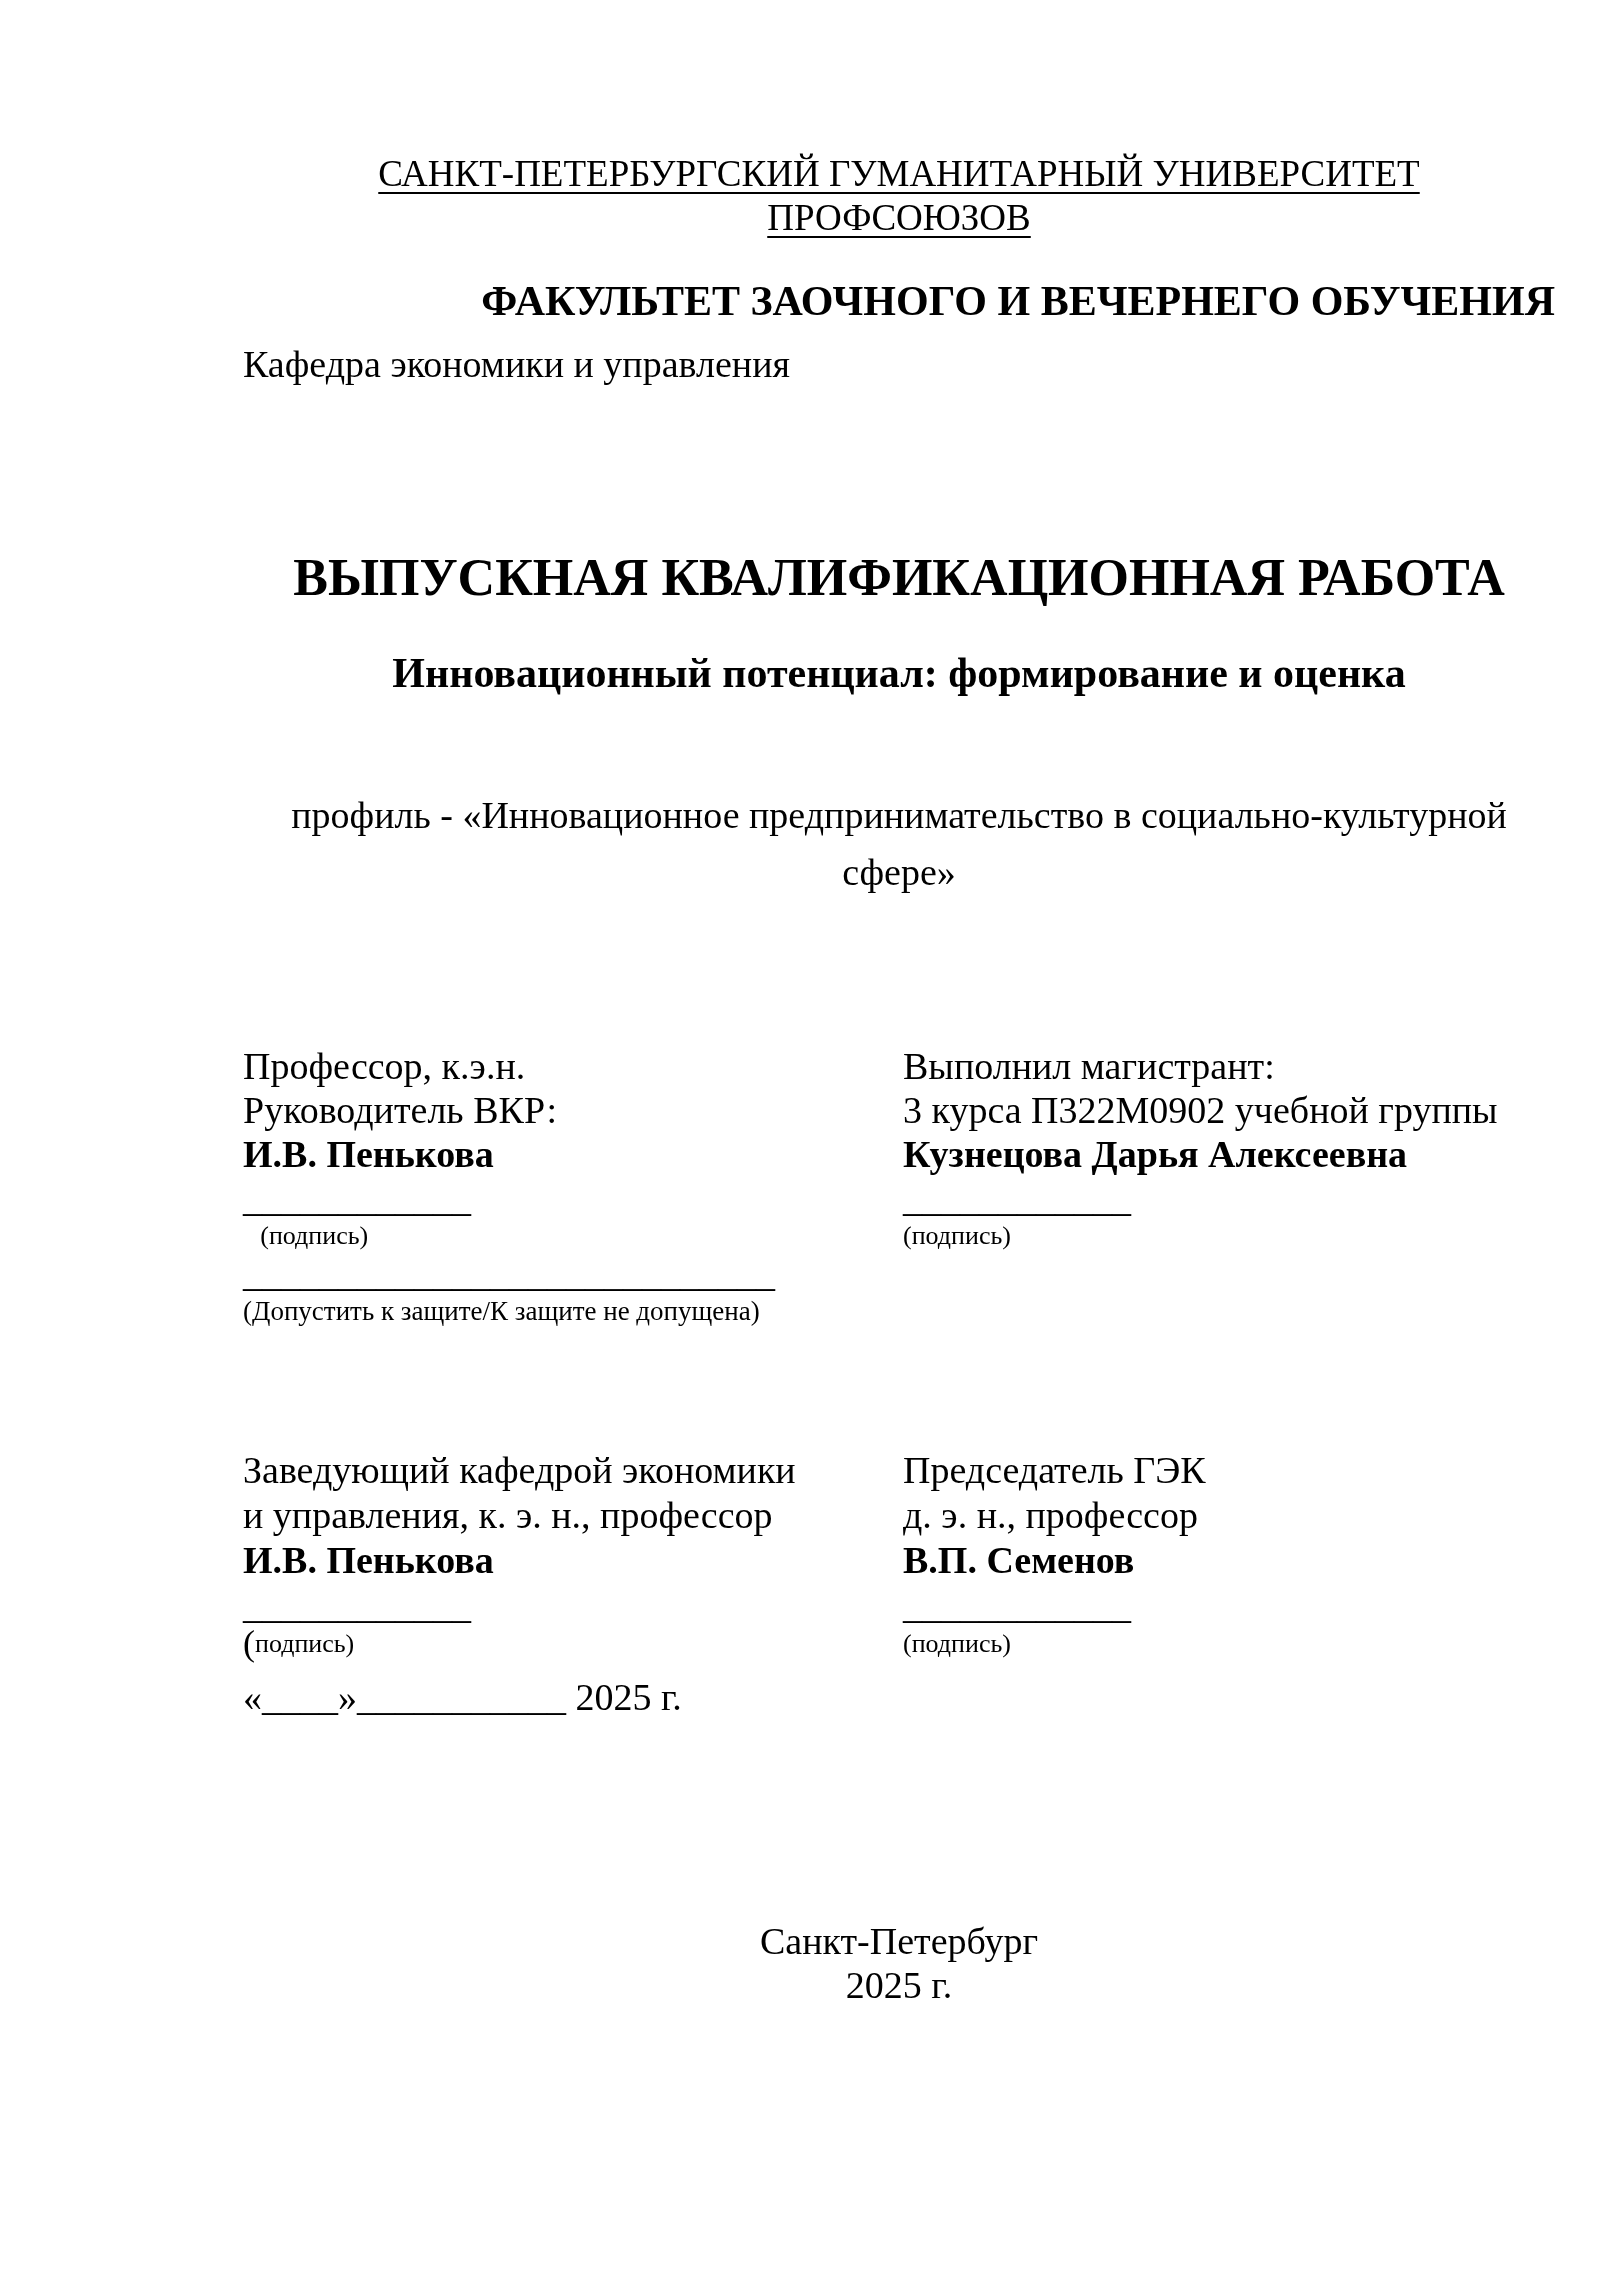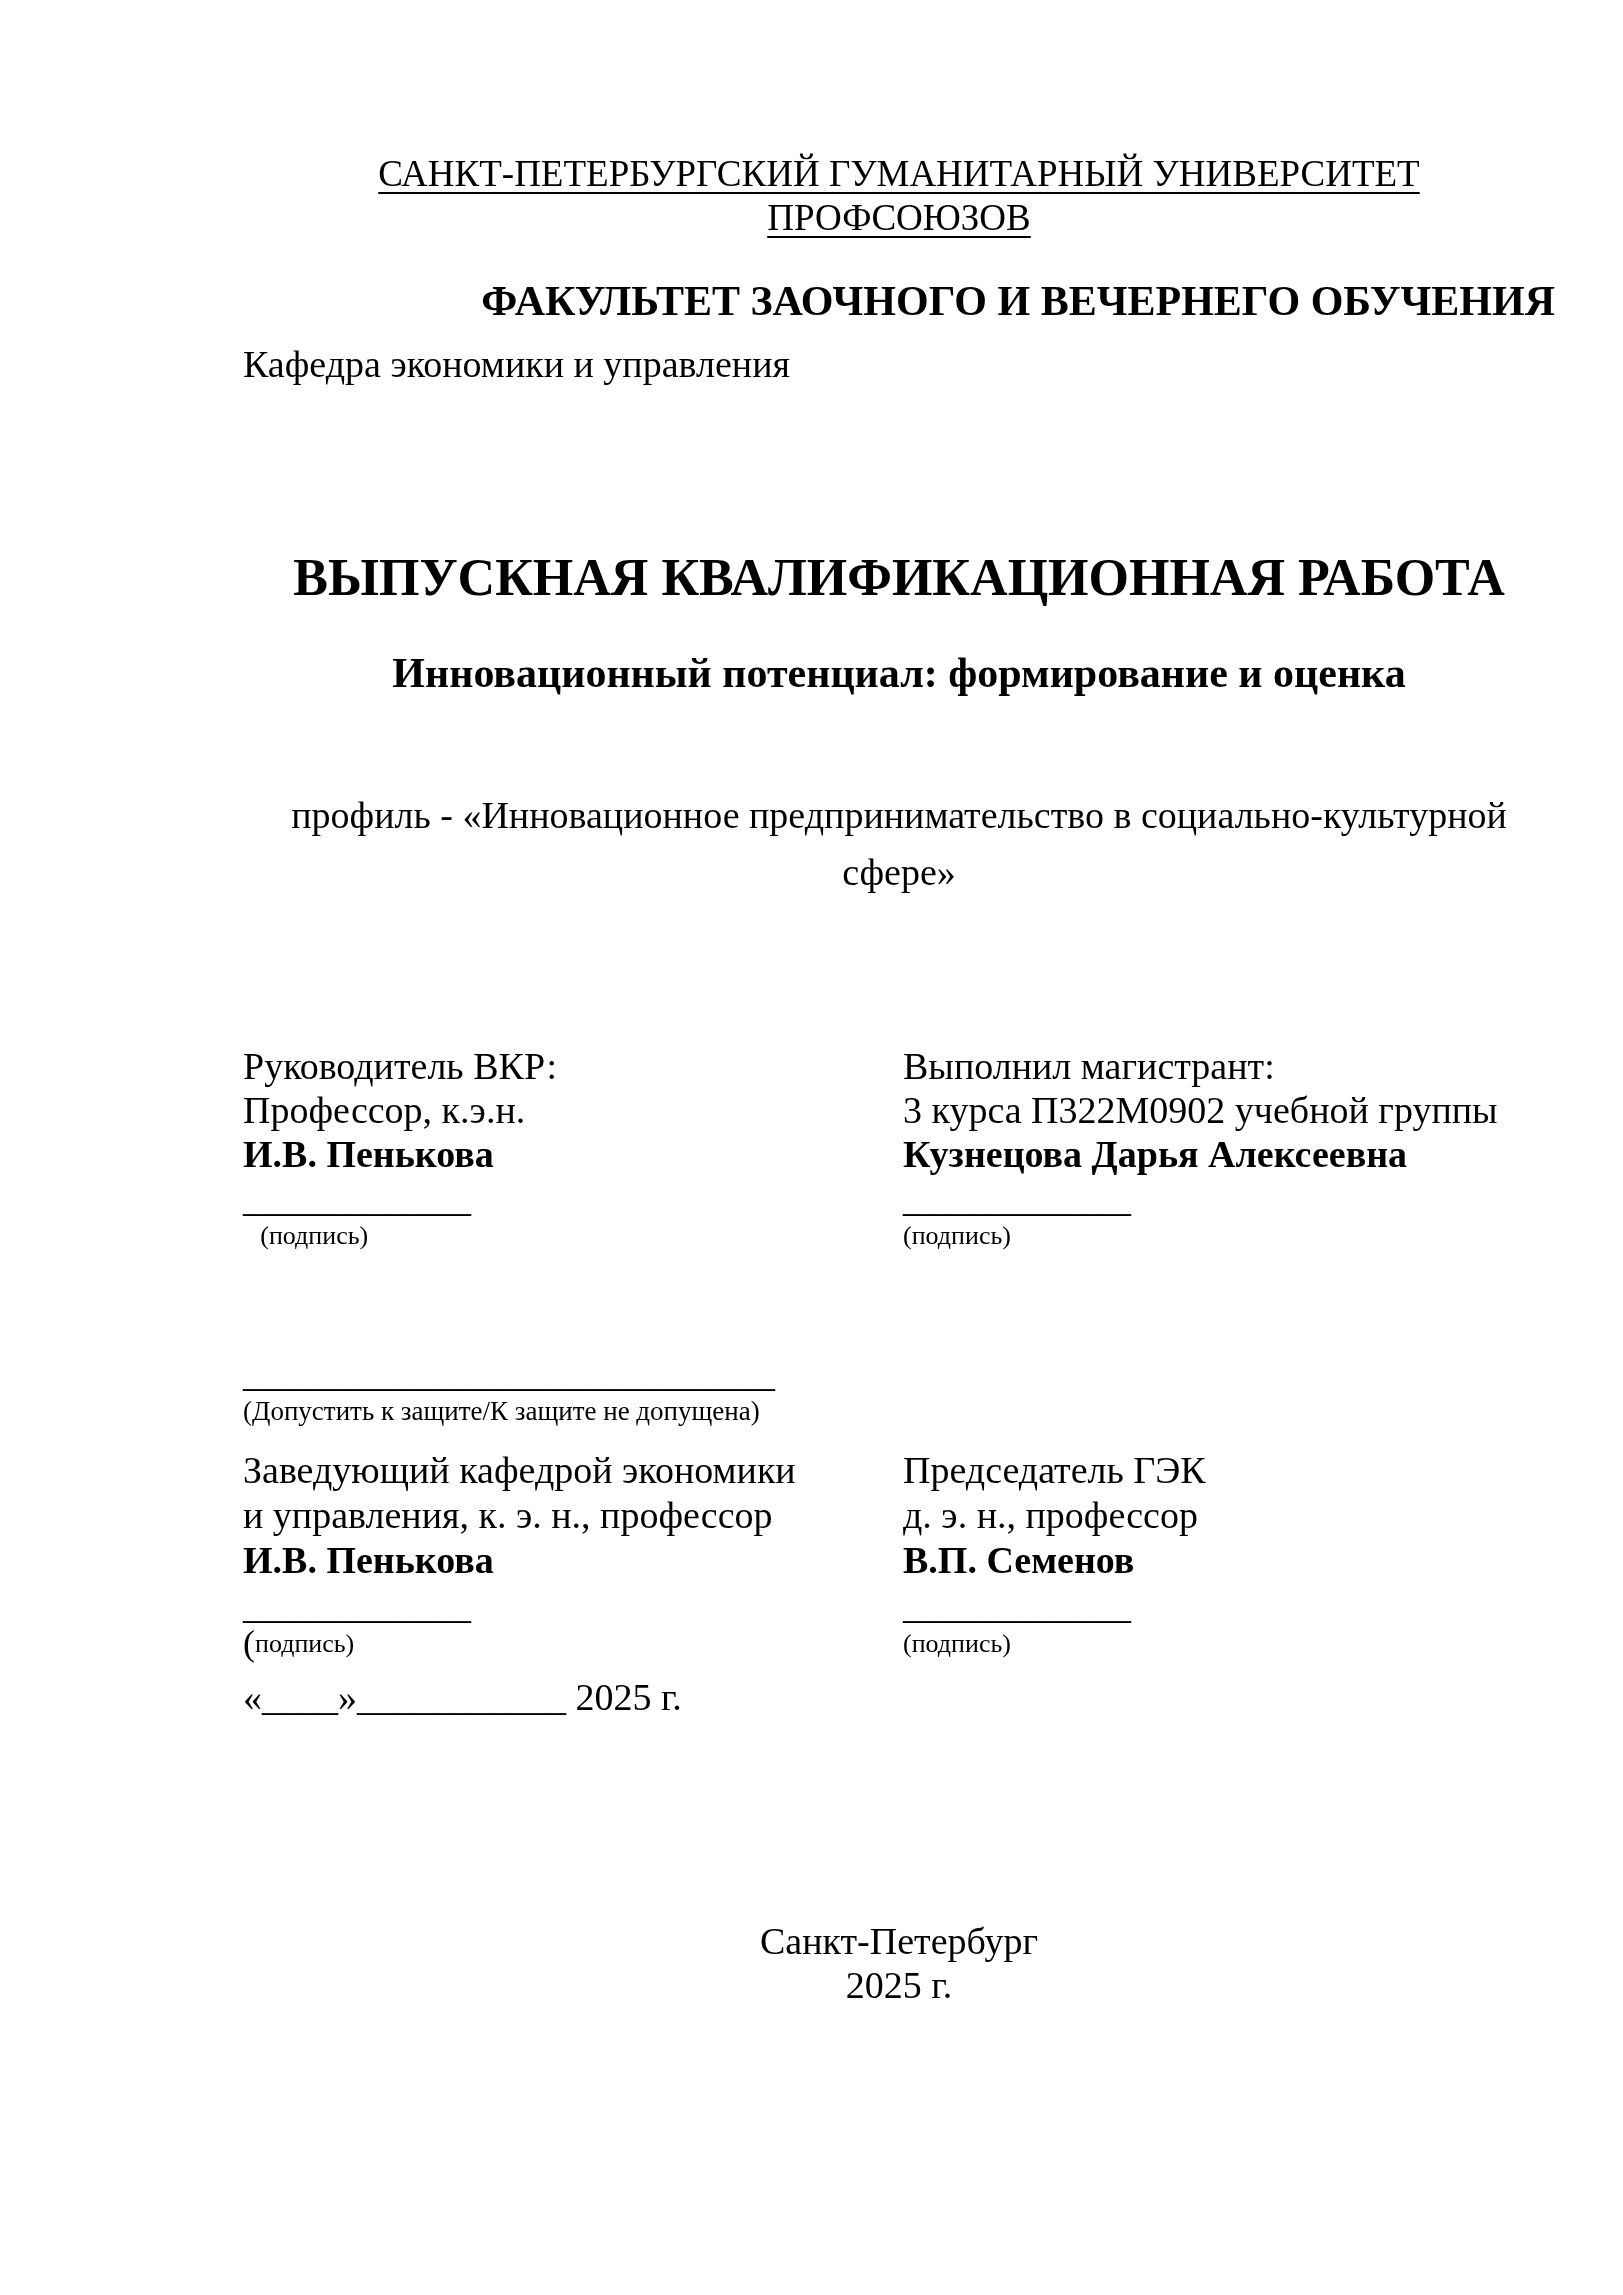--- a/index.html
+++ b/index.html
@@ -84,21 +84,21 @@
     font-size: 26px;
     line-height: 31px;
     white-space: nowrap;
   }
   .caption-indent { padding-left: 17.3px; }
   .big-paren {
     font-size: 36px;
     line-height: 31px;
     vertical-align: -3.1px;
   }
-  .admission-line { margin-top: 100px; }
+  .admission-line { }
   .admission-caption {
     font-size: 27px;
     line-height: 33px;
     white-space: nowrap;
   }
   .defense {
     margin-top: 36px;
     font-size: 38px;
     line-height: 49px;
     white-space: nowrap;
@@ -126,22 +126,22 @@
   <div class="abs content center work-type">ВЫПУСКНАЯ КВАЛИФИКАЦИОННАЯ РАБОТА</div>
 
   <div class="abs content center topic">Инновационный потенциал: формирование и оценка</div>
 
   <div class="abs content center program">
     <div class="nowrap">профиль - «Инновационное предпринимательство в социально-культурной</div>
     <div class="nowrap">сфере»</div>
   </div>
 
   <div class="abs col-left1">
+    <div class="line">Профессор, к.э.н.</div>
     <div class="line">Руководитель ВКР:</div>
-    <div class="line">Профессор, к.э.н.</div>
     <div class="line bold">И.В. Пенькова</div>
     <div class="line">____________</div>
     <div class="caption caption-indent">(подпись)</div>
     <div class="line admission-line">____________________________</div>
     <div class="admission-caption">(Допустить к защите/К защите не допущена)</div>
   </div>
 
   <div class="abs col-right1">
     <div class="line">Выполнил магистрант:</div>
     <div class="line">3 курса П322М0902 учебной группы</div>

